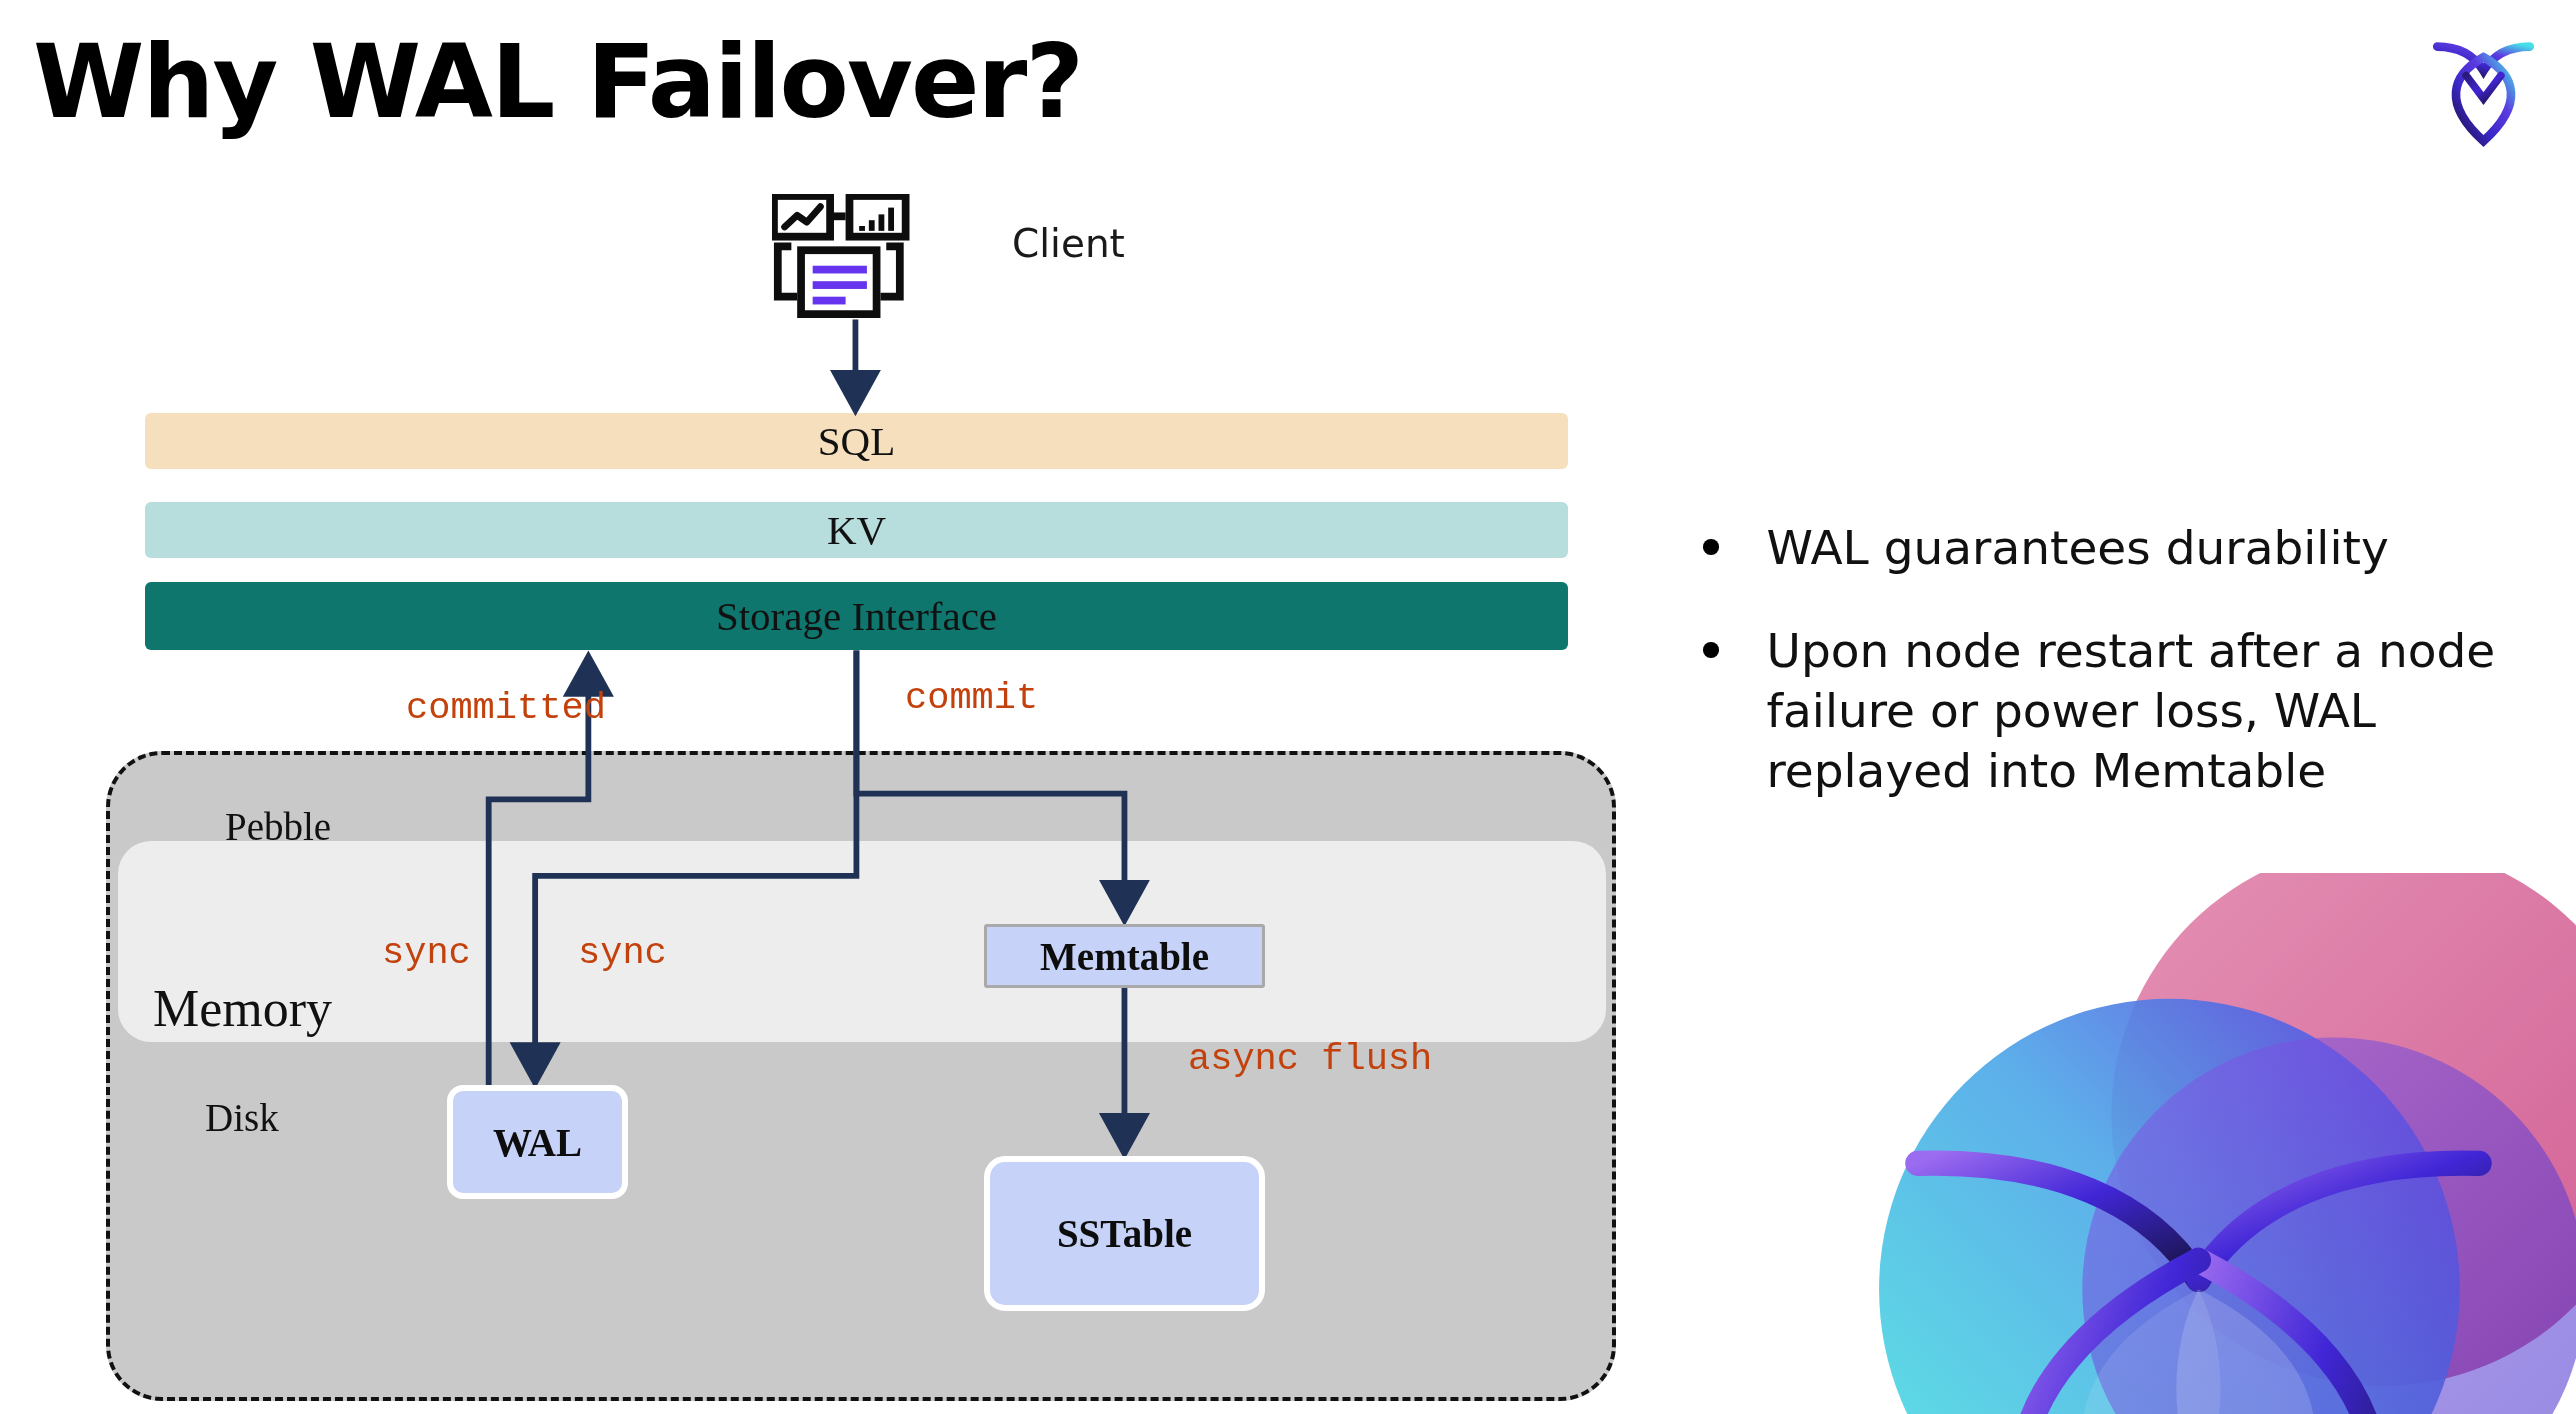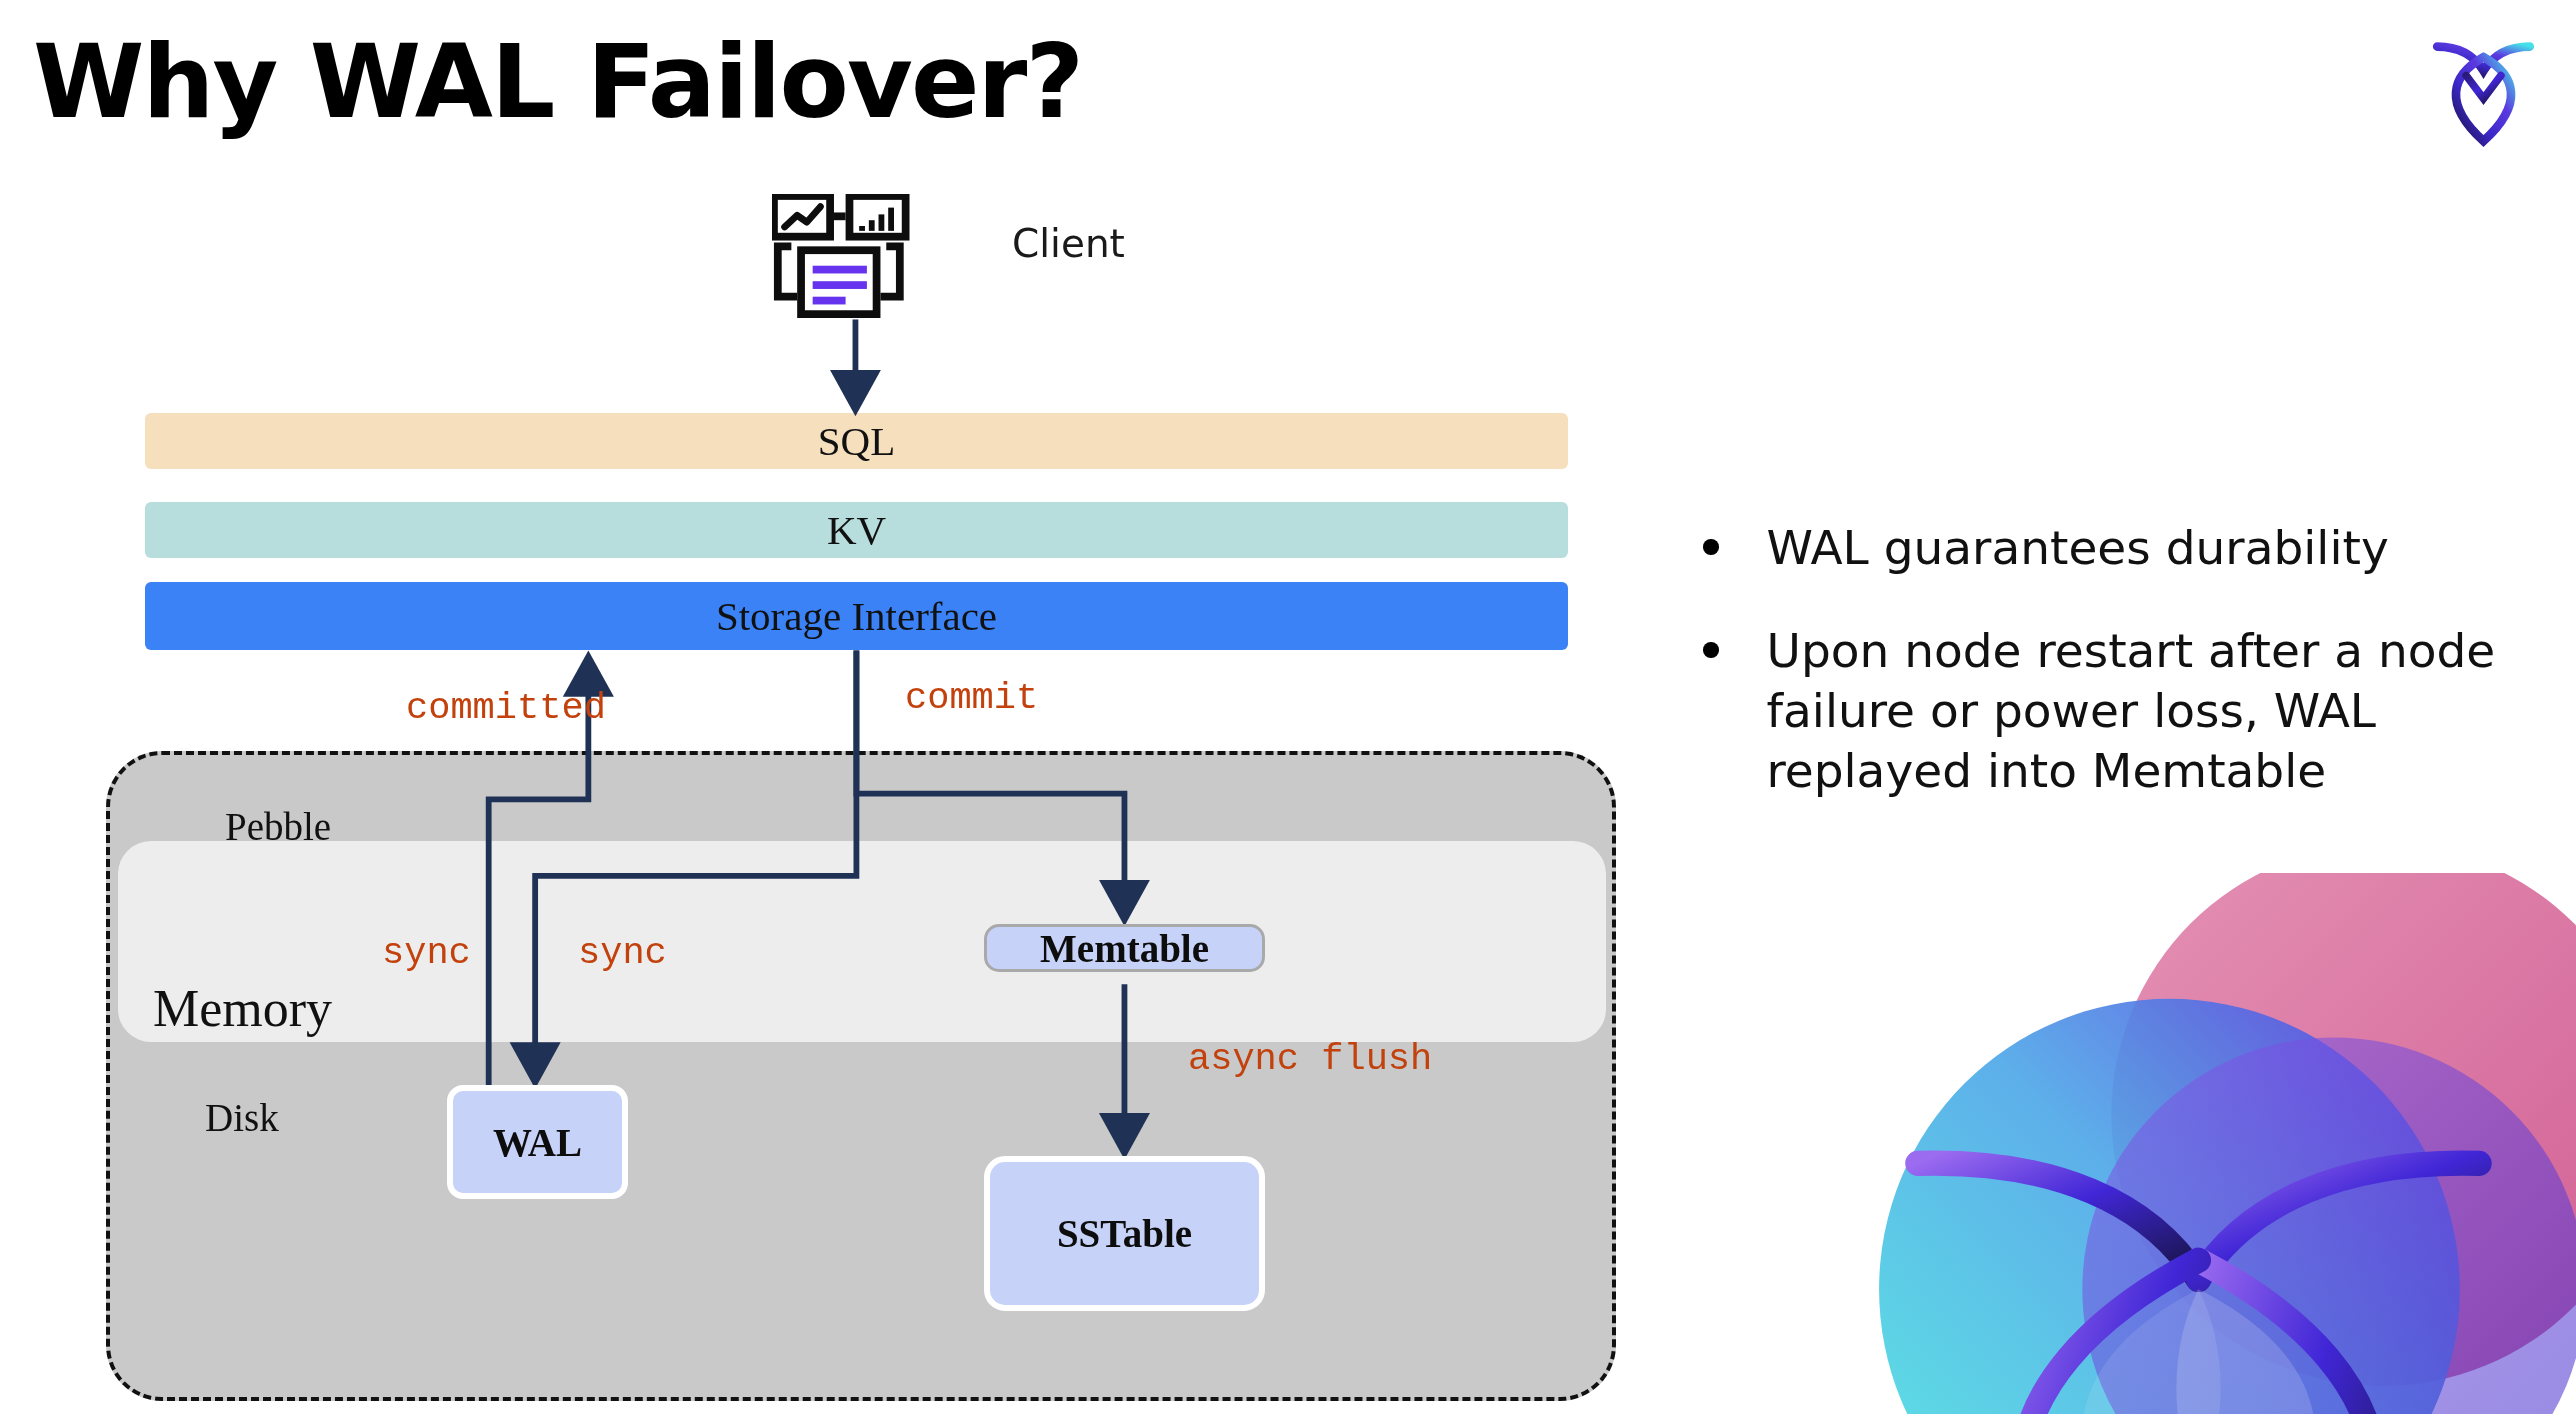--- a/index.html
+++ b/index.html
@@ -88,21 +88,21 @@
     background: #F5DFBC;
   }
   #layer-kv {
     top: 502px;
     height: 56px;
     background: #B8DDDD;
   }
   #layer-storage {
     top: 582px;
     height: 68px;
-    background: #3b82f6;
+    background: #0f766e;
   }
 
   
   #pebble-container {
     position: absolute;
     left: 106px;
     top: 751px;
     width: 1510px;
     height: 650px;
     background: #C9C9C9;
@@ -156,23 +156,23 @@
     background: #C6D2F8;
     font-family: "Liberation Serif", serif;
     font-weight: 700;
     color: #0d0d0d;
     box-sizing: border-box;
   }
   #box-memtable {
     left: 984px;
     top: 924px;
     width: 281px;
-    height: 48px;
+    height: 64px;
     border: 3.9px solid #A9A9A9;
-    border-radius: 15px;
+    border-radius: 3px;
     font-size: 39px;
   }
   #box-wal {
     left: 447px;
     top: 1085px;
     width: 181px;
     height: 114px;
     border: 6.8px solid #ffffff;
     border-radius: 16px;
     font-size: 39px;

